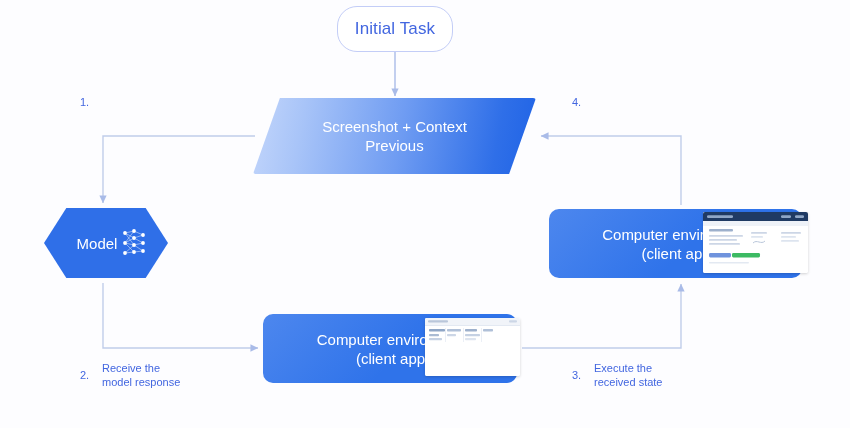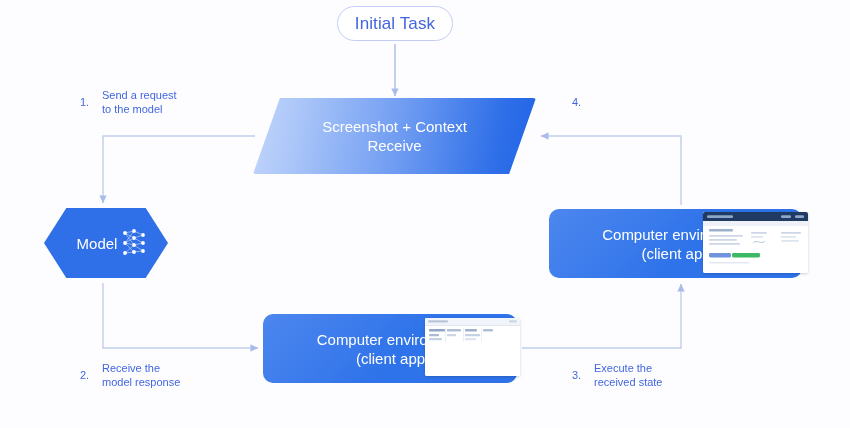--- a/index.html
+++ b/index.html
@@ -25,21 +25,21 @@
     width: 850px;
     height: 428px;
   }
 
   
   .initial-task {
     position: absolute;
     left: 337px;
     top: 6px;
     width: 116px;
-    height: 35px;
+    height: 46px;
     border: 1.6px solid #c3cdf7;
     border-radius: 20px;
     background: #ffffff;
     display: flex;
     align-items: center;
     justify-content: center;
     box-sizing: border-box;
   }
   .initial-task span {
     color: #4266e0;
@@ -208,21 +208,21 @@
   </svg>
 
   <div class="initial-task">
     <span>Initial Task</span>
   </div>
 
   <div class="parallelogram">
     <div class="shape"></div>
     <div class="label">
       <div>Screenshot + Context</div>
-      <div>Receive</div>
+      <div>Previous</div>
     </div>
   </div>
 
   <div class="model-hex">
     <div class="shape"></div>
     <div class="inner">
       <span class="label">Model</span>
       <svg class="nn-icon" width="26" height="32" viewBox="0 0 26 32" xmlns="http://www.w3.org/2000/svg">
         <g stroke="#ffffff" stroke-width="0.55" opacity="0.85">
           <line x1="4" y1="6" x2="13" y2="4"></line>
@@ -310,22 +310,20 @@
         <rect x="58" y="11" width="10" height="2.6" rx="0.8" fill="#b0c0d8"></rect>
         <rect x="20" y="10" width="0.7" height="14" fill="#e3e9f2"></rect>
         <rect x="38" y="10" width="0.7" height="14" fill="#e3e9f2"></rect>
         <rect x="56" y="10" width="0.7" height="14" fill="#e3e9f2"></rect>
       </svg>
     </div>
   </div>
 
   <div class="step step-1">
     <div class="num">1.</div>
-    <div class="txt">Send a request
-to the model</div>
   </div>
   <div class="step step-2">
     <div class="num">2.</div>
     <div class="txt">Receive the
 model response</div>
   </div>
   <div class="step step-3">
     <div class="num">3.</div>
     <div class="txt">Execute the
 received state</div>

